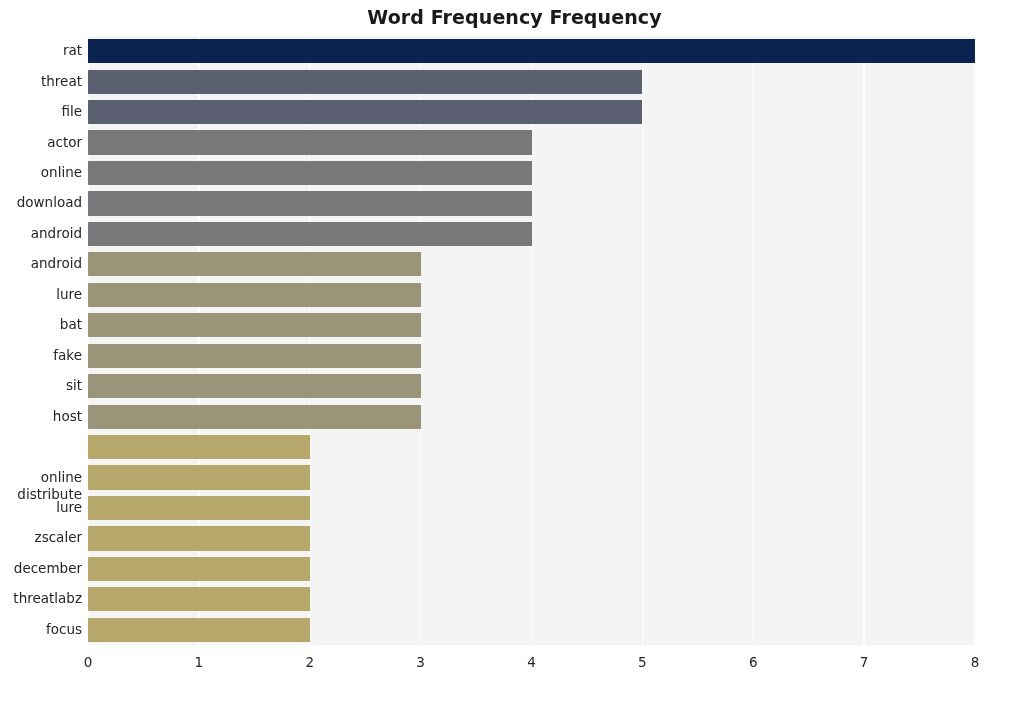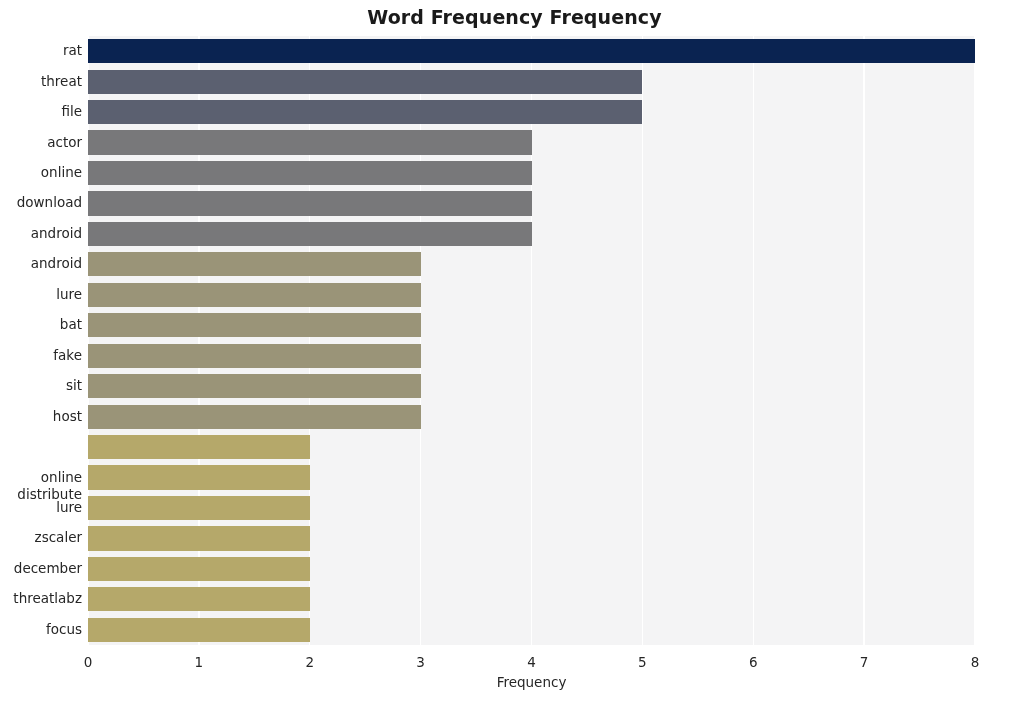--- a/index.html
+++ b/index.html
@@ -233,15 +233,14 @@
       <div class="xtick" style="left: 110.875px;">1</div>
       <div class="xtick" style="left: 221.75px;">2</div>
       <div class="xtick" style="left: 332.625px;">3</div>
       <div class="xtick" style="left: 443.5px;">4</div>
       <div class="xtick" style="left: 554.375px;">5</div>
       <div class="xtick" style="left: 665.25px;">6</div>
       <div class="xtick" style="left: 776.125px;">7</div>
       <div class="xtick" style="left: 887px;">8</div>
     </div>
 
-  <div id="x-axis-label">Frequency</div>
 
 </div>
 
 </body></html>

